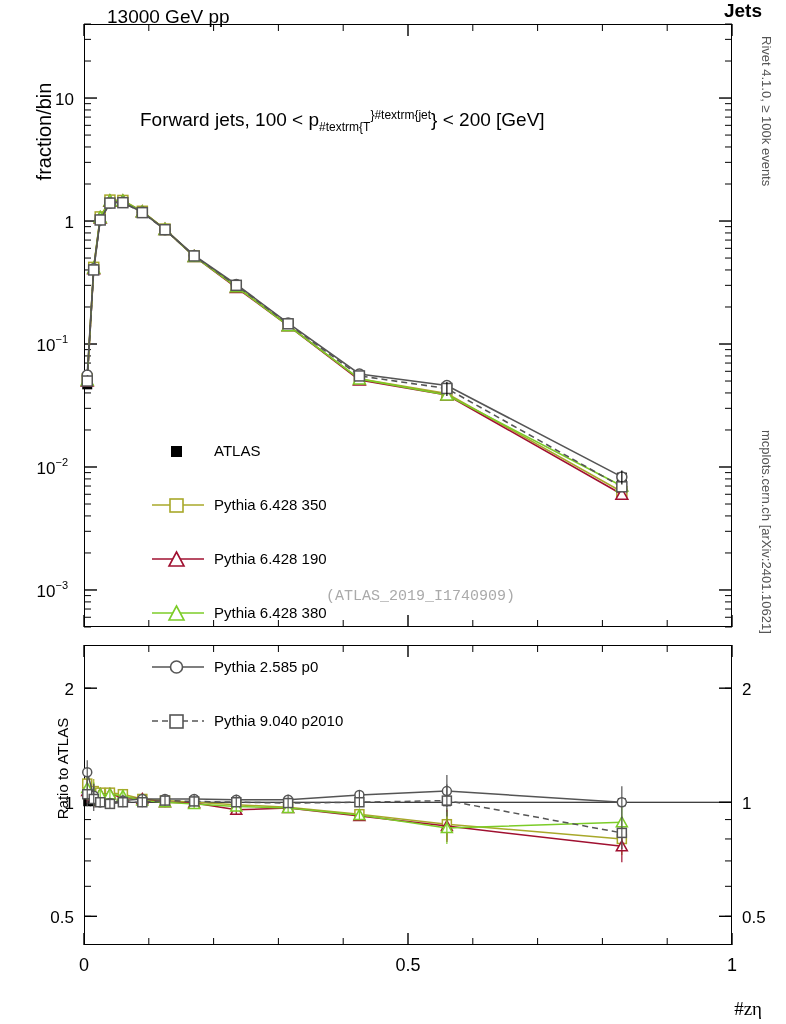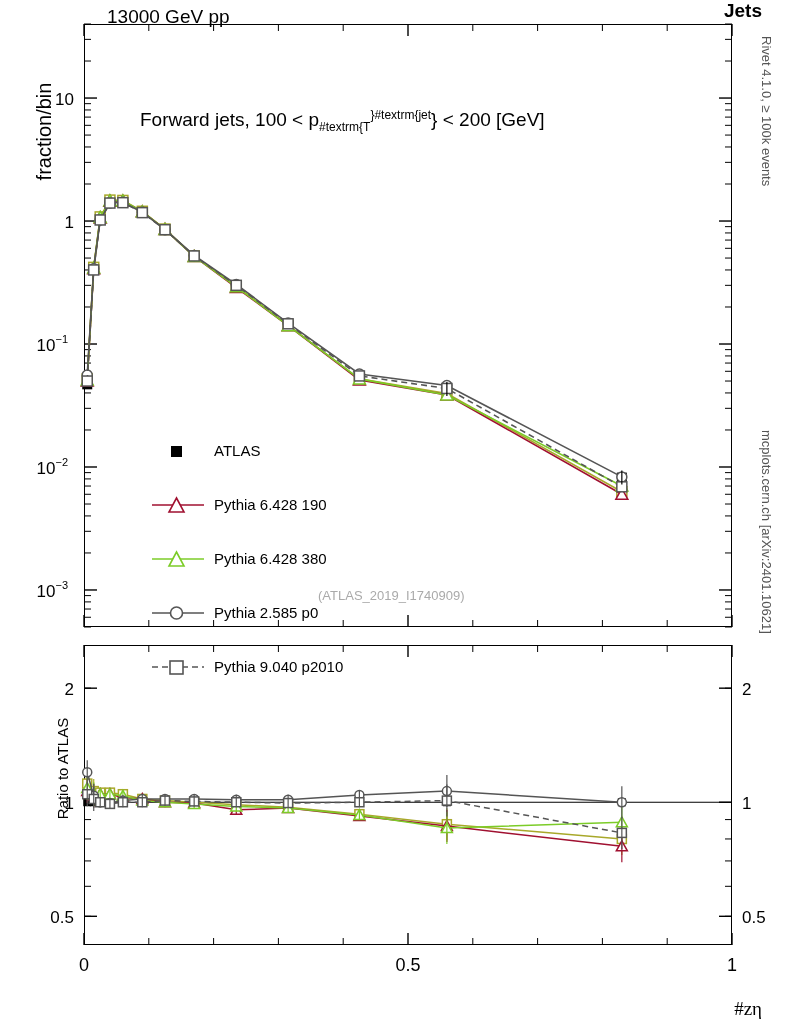--- a/index.html
+++ b/index.html
@@ -36,21 +36,21 @@
   #plot-title{left:140px;top:60px;font-size:19px;margin-top:48px;}
   #plot-title sub{font-size:12px;}
   #plot-title sup{font-size:12px;}
 
   
   #legend{left:150px;top:412px;font-size:15px;}
   #legend .row{display:flex;align-items:flex-start;height:25px;margin-top:29px;}
   #legend .key{width:56px;height:20px;position:relative;margin-right:8px;}
   #legend .lbl{line-height:20px;}
 
-  #watermark{left:318px;top:588px;font-size:13px;color:#aaa;}
+  #watermark{left:326px;top:588px;font-size:15px;color:#aaa;font-family:Liberation Mono, monospace;}
 </style>
 </head>
 <body>
 
 <div id="root">
 
   <div class="abs txt" id="hdr-left">13000 GeV pp</div>
   <div class="abs txt" id="hdr-right">Jets</div>
 
   <div class="abs txt vert" id="rv1">Rivet 4.1.0, ≥ 100k events</div>
@@ -70,20 +70,29 @@
   <div class="abs txt" id="watermark">(ATLAS_2019_I1740909)</div>
 
   <div class="abs" id="legend">
     <div class="row">
       <span class="key">
         <svg width="56" height="20">
             <rect x="21" y="5" width="11" height="11" fill="#000"></rect>
           </svg>
       </span>
       <span class="lbl">ATLAS</span>
+    </div>
+    <div class="row">
+      <span class="key">
+        <svg width="56" height="20">
+            <line x1="2" y1="10" x2="54" y2="10" stroke="#a8a82a" stroke-width="1.6"></line>
+            <rect x="20" y="4" width="13" height="13" fill="#fff" stroke="#a8a82a" stroke-width="1.6"></rect>
+          </svg>
+      </span>
+      <span class="lbl">Pythia 6.428 350</span>
     </div>
     <div class="row">
       <span class="key">
         <svg width="56" height="20">
             <line x1="2" y1="10" x2="54" y2="10" stroke="#a01030" stroke-width="1.6"></line>
             <polygon points="26.5,3 34,17 19,17" fill="#fff" stroke="#a01030" stroke-width="1.6"></polygon>
           </svg>
       </span>
       <span class="lbl">Pythia 6.428 190</span>
     </div>

